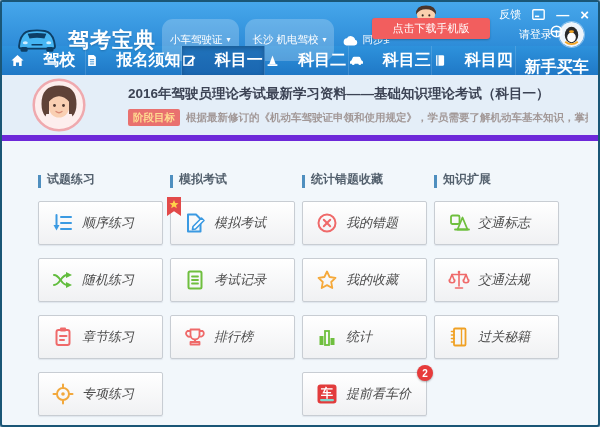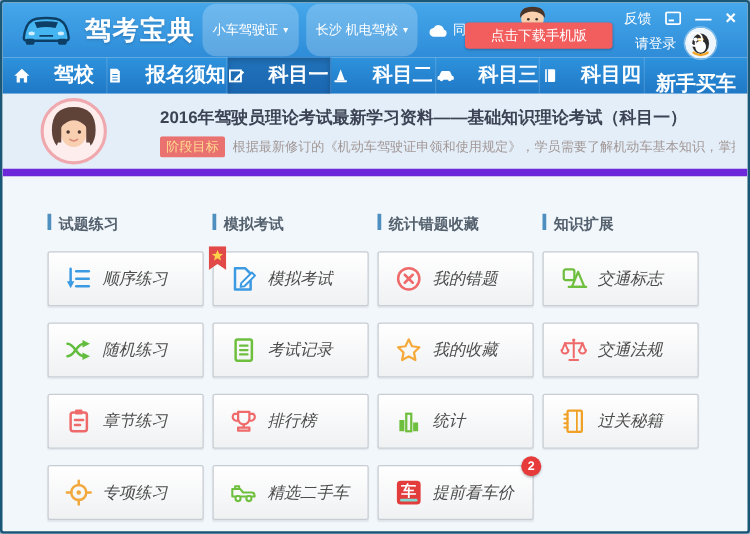--- a/index.html
+++ b/index.html
@@ -4,58 +4,58 @@
 <style>
   html,body{margin:0;padding:0;background:#9db4c6;}
   .window{
     position:relative; width:600px; height:427px; box-sizing:border-box;
     border:2px solid #1a5676; border-radius:3px; overflow:hidden;
     background:#f2f7fb; font-family:"Liberation Sans","DejaVu Sans",sans-serif;
     -webkit-font-smoothing:antialiased;
   }
   
   .titlebar{position:relative; height:44px; background:linear-gradient(#46a7eb,#2e8cd8);}
-  .tb-left{position:absolute; left:10px; top:0; height:44px; display:flex; align-items:center; gap:6px; max-width:378px; overflow:hidden;}
+  .tb-left{position:absolute; left:10px; top:16px; height:44px; display:flex; align-items:center; gap:6px; max-width:378px; overflow:hidden;}
   .app-title{color:#fff; font-size:21px; font-weight:bold; letter-spacing:1px; text-shadow:0 1px 2px rgba(0,30,60,.25); white-space:nowrap;}
   .pill{display:flex; align-items:center; gap:4px; background:rgba(255,255,255,.22); border-radius:11px;
         color:#fff; font-size:10.5px; padding:14px 8px; white-space:nowrap; cursor:pointer; flex:none;}
   .caret{font-size:8px; opacity:.95; line-height:1;}
   .sync{display:flex; align-items:center; gap:4px; color:#fff; font-size:10.5px; white-space:nowrap; cursor:pointer; flex:none; margin-left:2px;}
   .boy{position:absolute; left:404px; top:0;}
   .download-btn{position:absolute; left:370px; top:16px; width:118px; height:21px;
         background:#f25e5e; border-radius:3px; color:#fff; font-size:11px;
         display:flex; align-items:center; justify-content:center; box-shadow:0 1px 2px rgba(0,0,0,.25); cursor:pointer; white-space:nowrap;}
   .tb-top-right{position:absolute; right:9px; top:5px; display:flex; align-items:center; gap:11px; color:#fff; font-size:11px;margin-left:48px;}
   .winbtn{cursor:pointer; display:flex; align-items:center; line-height:1;}
   .minimize{font-size:13px; font-weight:bold;}
   .close{font-size:15px; font-weight:bold;}
-  .tb-login{position:absolute; right:25px; top:20px; display:flex; align-items:center; gap:7px; color:#fff; font-size:11px;}
+  .tb-login{position:absolute; right:14px; top:20px; display:flex; align-items:center; gap:7px; color:#fff; font-size:11px;}
   .feedback-label{cursor:pointer;}
   .qq-avatar{width:25px; height:25px; border-radius:50%; overflow:hidden; cursor:pointer; box-shadow:0 0 0 1px rgba(255,255,255,.4);}
   
   .navbar{display:flex; height:29px; background:linear-gradient(#2e92dc,#1f78c6);}
   .nav-tab{flex:1; position:relative; display:flex; align-items:center; justify-content:center; gap:19px;
         color:#fff; font-size:16px; font-weight:bold; cursor:pointer;
         border-right:1px solid rgba(255,255,255,.14); white-space:nowrap;}
   .nav-tab:last-child{border-right:none;flex-direction:column;}
   .nav-tab.active{background:linear-gradient(#2173bb,#1a66b0); box-shadow:inset 0 2px 5px rgba(0,0,0,.22);}
   .nav-icon{display:flex; align-items:center;}
   .red-dot{width:6px; height:6px; border-radius:50%; background:#ff4040; margin-left:2px; box-shadow:0 0 2px rgba(255,60,60,.9);}
   
   .banner{position:relative; height:60px; background:#e4eef8; border-bottom:6px solid #6d28d9;padding-left:40px;}
   .teacher-avatar{position:absolute; left:30px; top:3px; width:54px; height:54px;}
   .banner-text{position:absolute; left:126px; top:10px; right:10px; overflow:hidden;}
   .banner-title{font-size:13.5px; font-weight:bold; color:#3c4354; white-space:nowrap; overflow:hidden;}
-  .banner-line2{margin-top:6px; display:flex; align-items:center; gap:6px; overflow:hidden;}
+  .banner-line2{margin-top:6px; display:flex; align-items:center; gap:6px; overflow:hidden;font-weight:bold;}
   .stage-badge{flex:none; background:#e9716f; color:#ffdb90; font-size:10.5px; padding:1.5px 5px; border-radius:2px;}
   .banner-desc{font-size:10.5px; color:#a29897; white-space:nowrap; overflow:hidden;}
   
   .content{display:flex; gap:7px; padding:30px 0 0 36px;}
   .column{width:125px; flex:none;}
-  .col-header{display:flex; align-items:flex-start; gap:6px; margin-bottom:13px;}
+  .col-header{display:flex; align-items:flex-end; gap:6px; margin-bottom:13px;}
   .col-bar{width:3px; height:13px; background:#4f8fbf;}
   .col-label{font-size:12px; font-weight:bold; color:#53606d;}
   .btn-list{display:flex; flex-direction:column; gap:13px;}
   .grid-btn{position:relative; box-sizing:border-box; height:44px; border:1px solid #c8cdd3; border-radius:2px;
         background:linear-gradient(#ffffff,#f0f1f3); box-shadow:0 1px 1px rgba(90,110,130,.12);
         display:flex; align-items:center; gap:8px; padding-left:13px; cursor:pointer;}
   .grid-btn .btn-icon{flex:none; display:flex; align-items:center;}
   .grid-btn .btn-label{font-size:13px; color:#4c4c4c; white-space:nowrap;font-style:italic;}
   .ribbon{position:absolute; left:-4px; top:-5px; line-height:0;}
   .count-badge{position:absolute; right:-7px; top:-8px; min-width:16px; height:16px; border-radius:8px;
@@ -334,33 +334,20 @@
                   <path d="M6.5 3.5 H15.5 V9 A4.5 4.5 0 0 1 6.5 9 Z" stroke-linejoin="round"></path>
                   <path d="M6.5 5 H3.5 A3 3 0 0 0 7 10"></path>
                   <path d="M15.5 5 H18.5 A3 3 0 0 1 15 10"></path>
                   <path d="M6.5 16 H15.5 V18.5 H6.5 Z" stroke-linejoin="round"></path>
                 </g>
                 <rect x="10" y="13" width="2" height="3" fill="#ef6a6a"></rect>
               </svg>
             </span>
             <span class="btn-label">排行榜</span>
           </div>
-          <div class="grid-btn">
-            <span class="btn-icon">
-              <svg width="22" height="22" viewBox="0 0 24 22">
-                <g fill="none" stroke="#6fbf3e" stroke-width="1.8" stroke-linejoin="round">
-                  <path d="M2 14.5 V8 H9 L11.5 11 H19 Q21.5 11 21.5 14 V14.5 H2 Z"></path>
-                  <path d="M4.5 8 V5.5 H8 V8"></path>
-                </g>
-                <circle cx="7" cy="16.3" r="2.2" fill="#fff" stroke="#6fbf3e" stroke-width="1.8"></circle>
-                <circle cx="16.5" cy="16.3" r="2.2" fill="#fff" stroke="#6fbf3e" stroke-width="1.8"></circle>
-              </svg>
-            </span>
-            <span class="btn-label">精选二手车</span>
-          </div>
         </div>
       </div>
       <div class="column">
         <div class="col-header">
           <span class="col-bar"></span>
           <span class="col-label">统计错题收藏</span>
         </div>
         <div class="btn-list">
           <div class="grid-btn">
             <span class="btn-icon">

